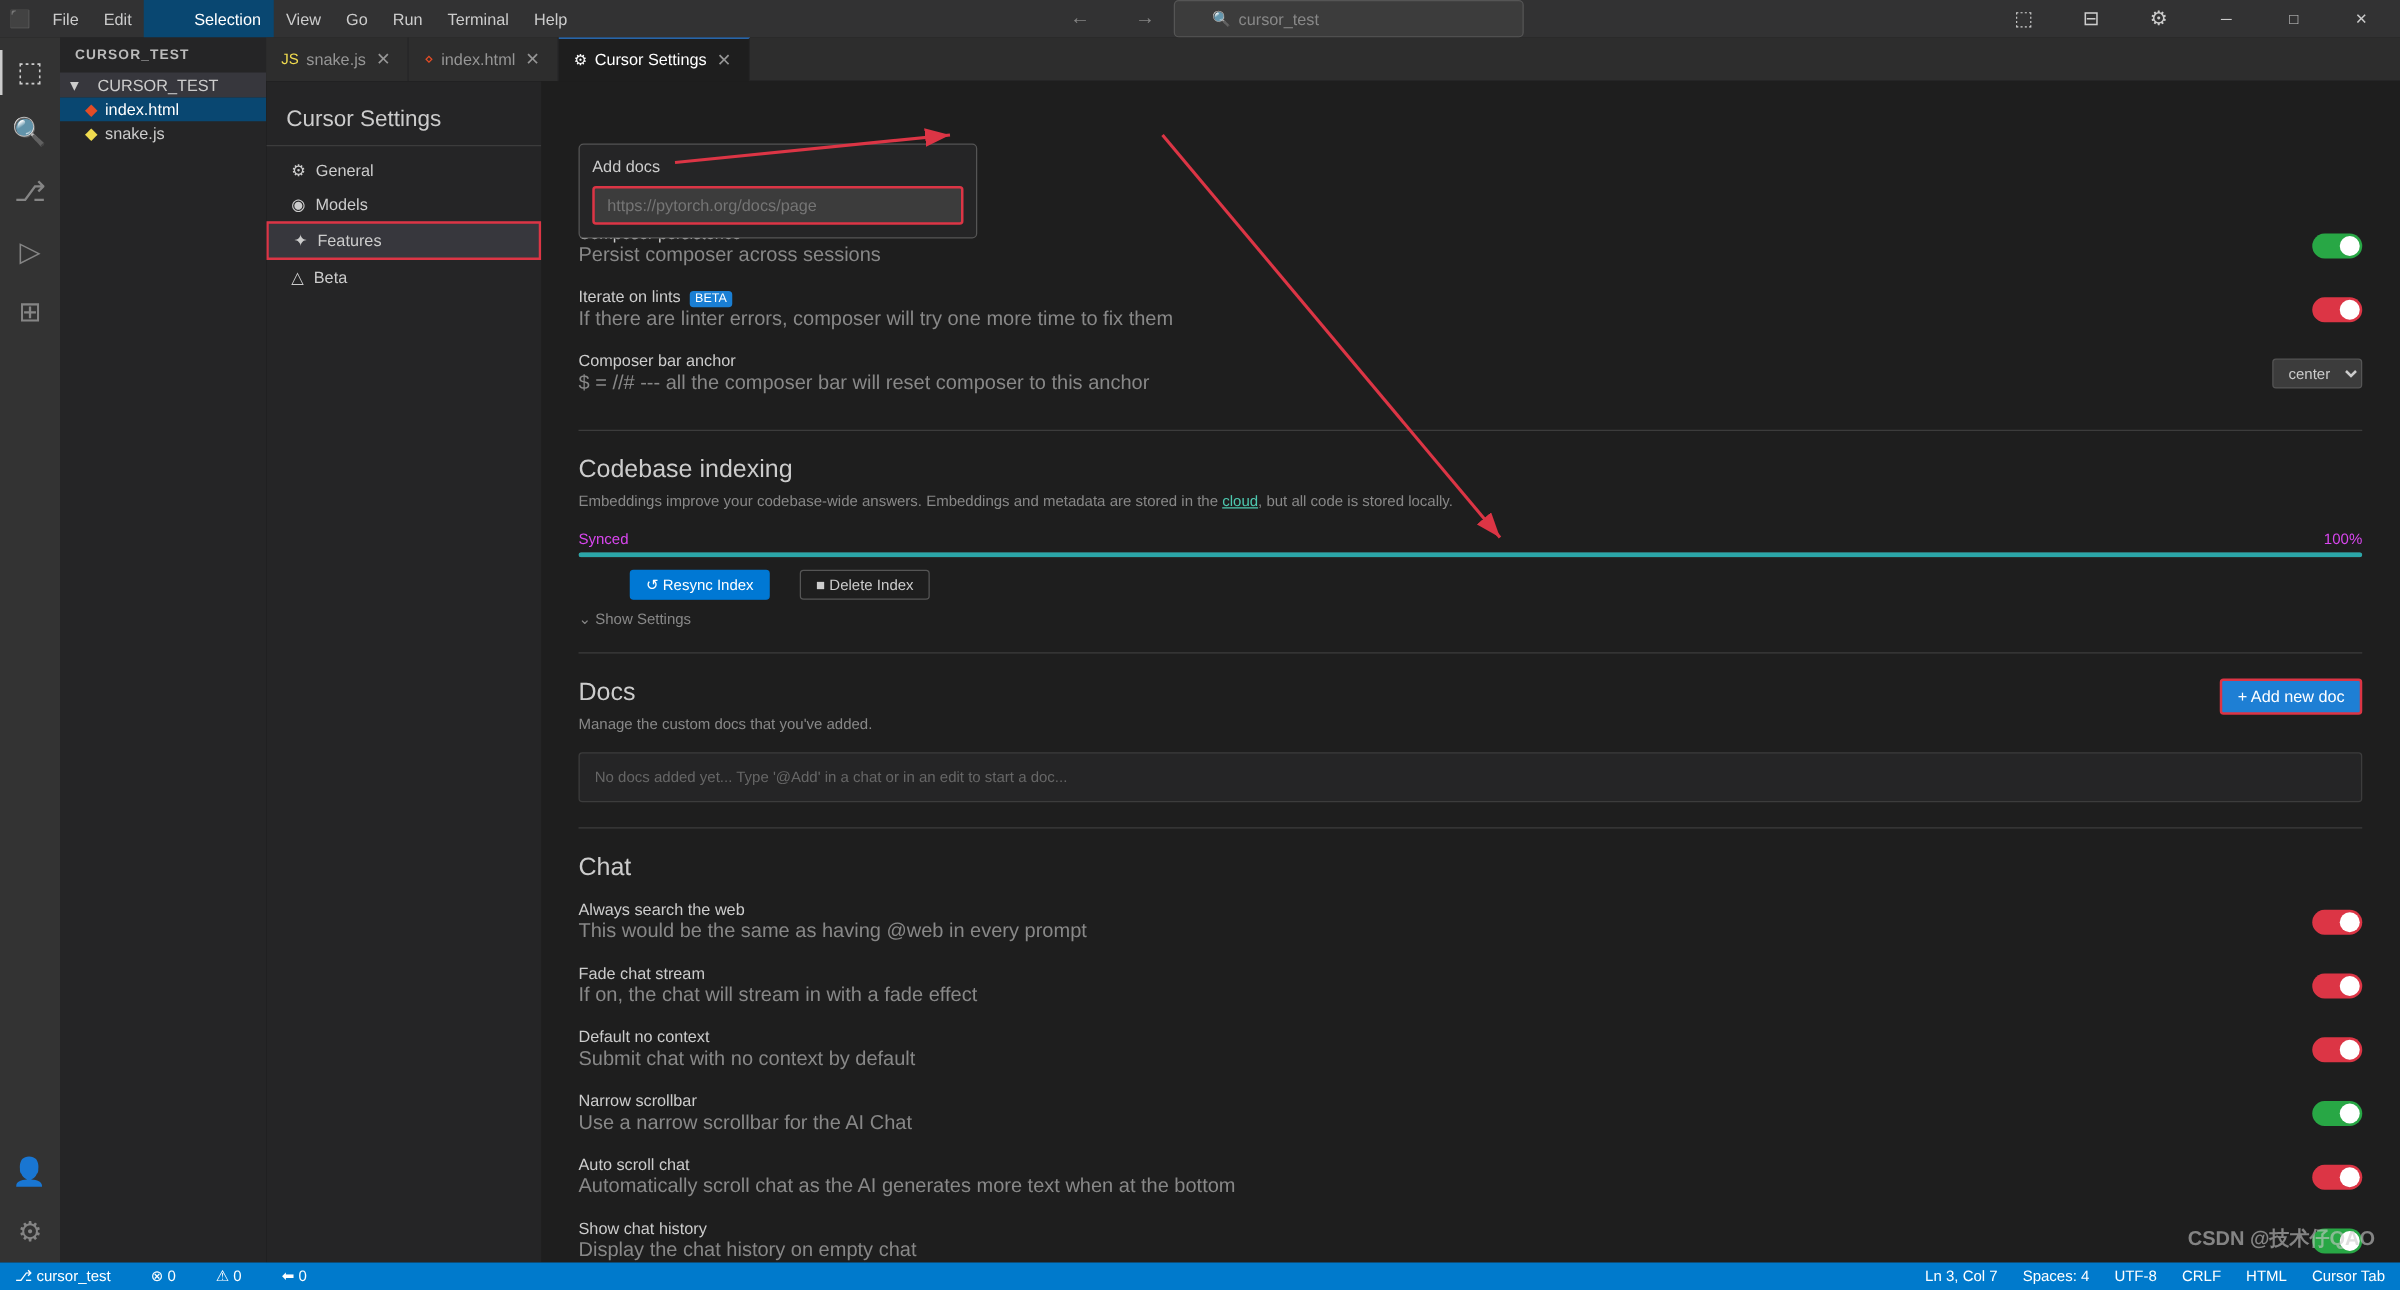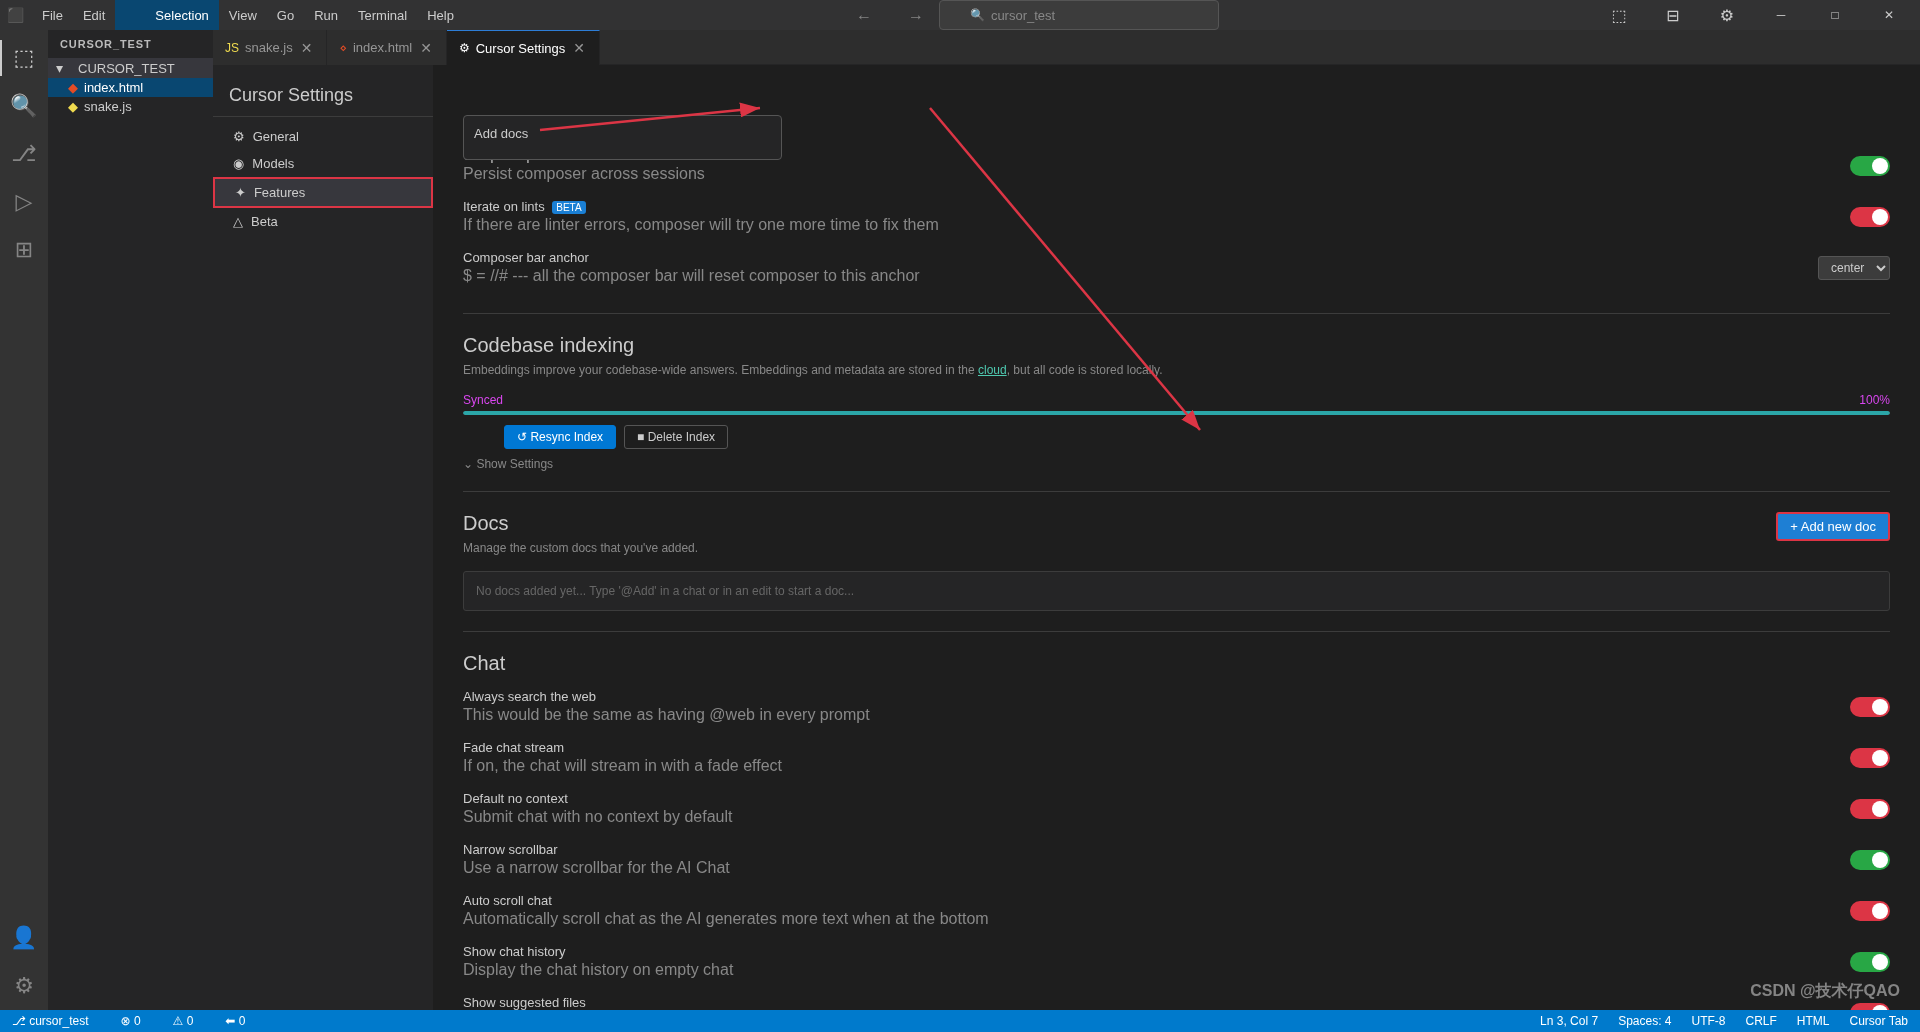--- a/index.html
+++ b/index.html
@@ -28,21 +28,21 @@
     .sidebar { position: absolute; left: 48px; top: 30px; width: 165px; bottom: 22px; background: #252526; display: flex; flex-direction: column; }
     .sidebar-header { padding: 8px 12px; font-size: 11px; font-weight: 700; color: #bbbbbb; letter-spacing: 0.08em; text-transform: uppercase; }
     .sidebar-item { display: flex; align-items: center; gap: 4px; padding: 2px 8px; cursor: pointer; font-size: 13px; color: #cccccc; }
     .sidebar-item.active { background: #37373d; }
     .sidebar-item .item-icon { font-size: 14px; width: 18px; }
     .sidebar-item .item-label { flex: 1; }
     .sidebar-file { display: flex; align-items: center; gap: 6px; padding: 2px 8px 2px 20px; cursor: pointer; font-size: 13px; color: #cccccc; }
     .sidebar-file.active { background: #094771; color: white; }
 
     
-    .tabs-bar { position: absolute; left: 213px; top: 30px; right: 0; height: 35px; background: #2d2d2d; display: flex; align-items: flex-start; border-bottom: 1px solid #252526; }
+    .tabs-bar { position: absolute; left: 213px; top: 30px; right: 0; height: 35px; background: #2d2d2d; display: flex; align-items: center; border-bottom: 1px solid #252526; }
     .tab { display: flex; align-items: center; gap: 6px; padding: 0 12px; height: 35px; background: #2d2d2d; border-right: 1px solid #252526; color: #969696; cursor: pointer; font-size: 13px; min-width: 100px; }
     .tab.active { background: #1e1e1e; color: #ffffff; border-top: 1px solid #2d7dd6; }
     .tab-close { font-size: 14px; color: #969696; cursor: pointer; padding: 2px; border-radius: 3px; }
 
     
     .main { position: absolute; left: 213px; top: 65px; right: 0; bottom: 22px; background: #1e1e1e; overflow: hidden; }
 
     
     .settings-container { display: flex; height: 100%; }
     .settings-sidebar { width: 220px; background: #252526; padding: 10px 0; flex-shrink: 0; overflow-y: auto; }
@@ -209,20 +209,21 @@
       <div class="settings-nav-item">
         <span>△</span>
         <span>Beta</span>
       </div>
     </div>
 
     <div class="settings-content">
 
       <div class="add-docs-popup" style="position:relative;margin-bottom:10px;left:0;background:#252526;border:1px solid #555;border-radius:4px;padding:10px;width:319px;">
         <div class="add-docs-title">Add docs</div>
+        <input class="add-docs-input" type="text" style="width: 100%; background: rgb(60, 60, 60); border: 2px solid rgb(220, 53, 69); color: rgb(136, 136, 136); padding: 6px 10px; border-radius: 3px; font-size: 13px; outline: none;" placeholder="https://pytorch.org/docs/page">
       </div>
 
       <div class="setting-row">
         <div class="setting-info">
           <div class="setting-label">Composer persistence</div>
           <div class="setting-desc">Persist composer across sessions</div>
         </div>
         <div class="toggle green"></div>
       </div>
 
@@ -258,21 +259,21 @@
         <div class="progress-container">
           <div class="progress-label">
             <span>Synced</span>
             <span>100%</span>
           </div>
           <div class="progress-bar">
             <div class="progress-fill" style="width:100%;"></div>
           </div>
         </div>
 
-        <div style="display:flex;gap:8px;margin-top:8px;padding-left:41px;">
+        <div style="display:flex;gap:24px;margin-top:8px;padding-left:41px;">
           <button class="btn btn-primary">↺ Resync Index</button>
           <button class="btn btn-secondary">■ Delete Index</button>
         </div>
 
         <div class="show-settings">⌄ Show Settings</div>
       </div>
 
       <hr class="section-divider">
 
       <div>

